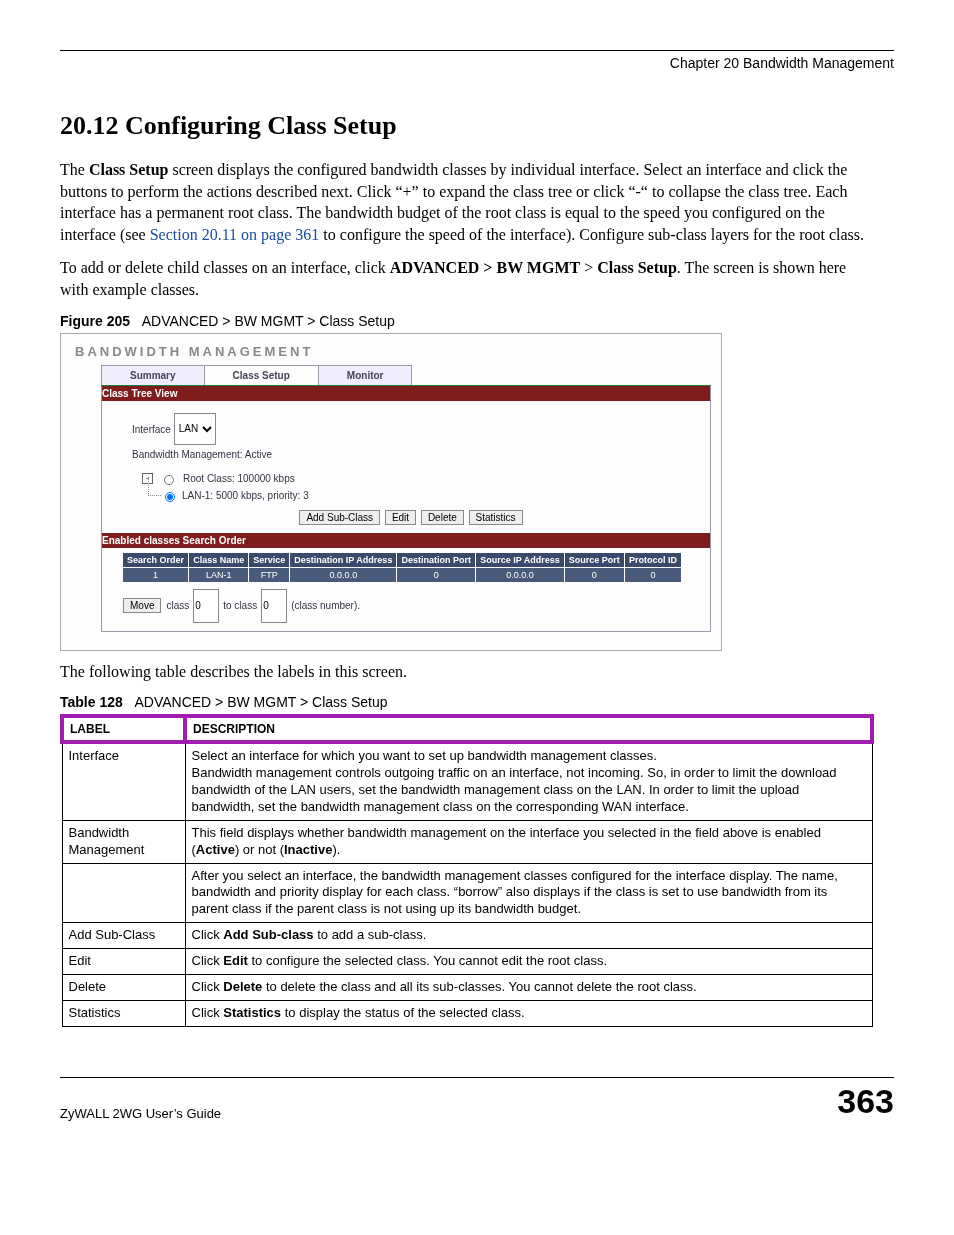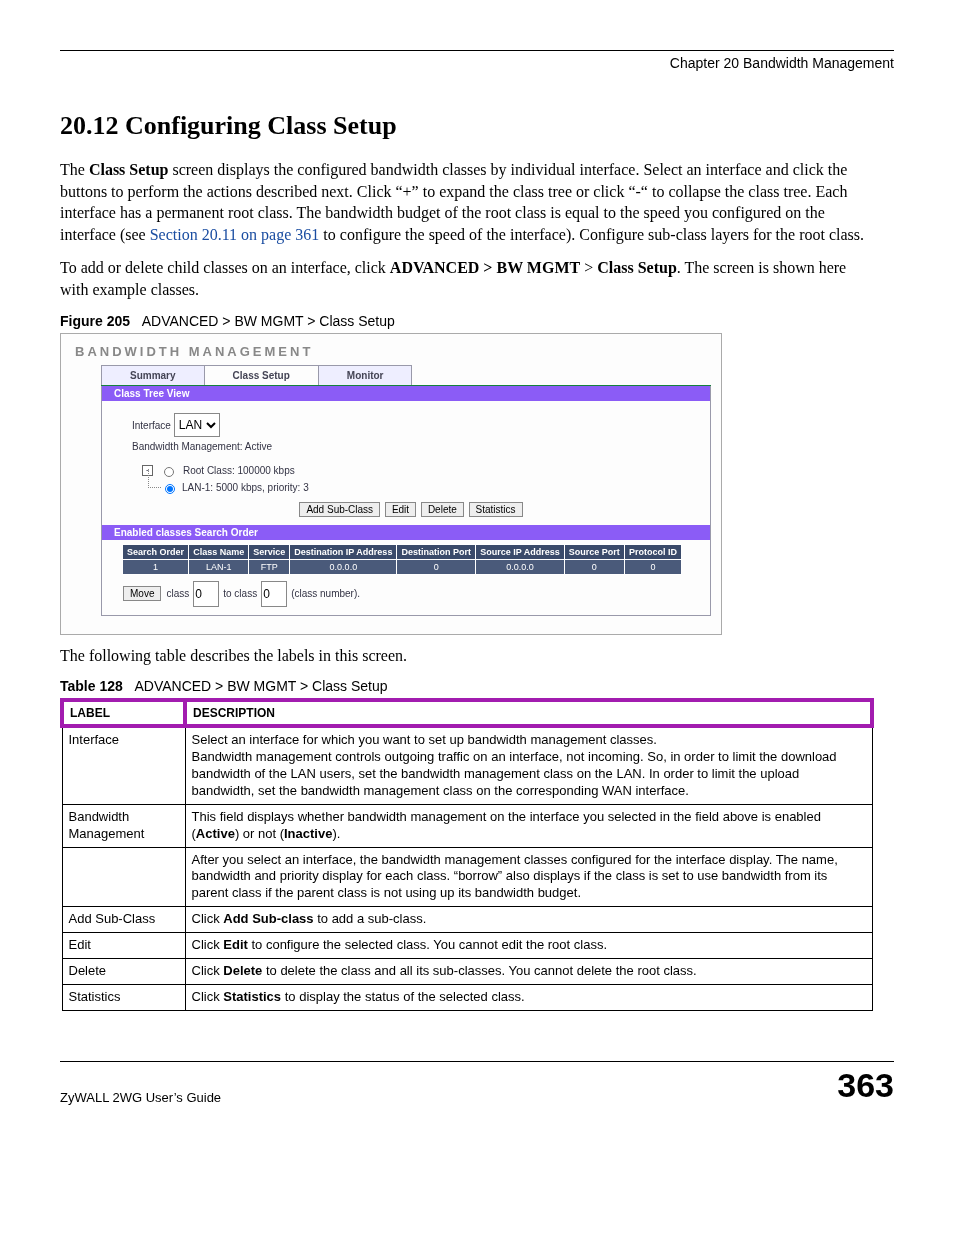--- a/index.html
+++ b/index.html
@@ -82,34 +82,34 @@
     background: #fdfdfd;
   }
   .panel {
     border: 1px solid #99a;
     border-top: none;
     margin-left: 30px;
     padding: 0 0 8px 0;
     background: #fdfdfd;
   }
   .bar {
-    background: #8b5cf6;
+    background: #7f1d1d;
     color: #fff;
     font-size: 10px;
     font-weight: bold;
-    padding: 2px 12px;
+    padding: 2px 0;
   }
   .panel-body {
     padding: 8px 20px 4px 30px;
     color: #334;
   }
   .panel-body .row { margin: 4px 0; }
   select.mini, input.mini {
-    font-size: 12px;
-    height: 24px;
+    font-size: 10px;
+    height: 32px;
     border: 1px solid #888;
     background: #fff;
   }
   input.mini { width: 22px; text-align:left; padding:0 1px;}
   .tree {
     margin: 10px 0 6px 10px;
     line-height: 1.7;
   }
   .tree-node {
     display: flex;

